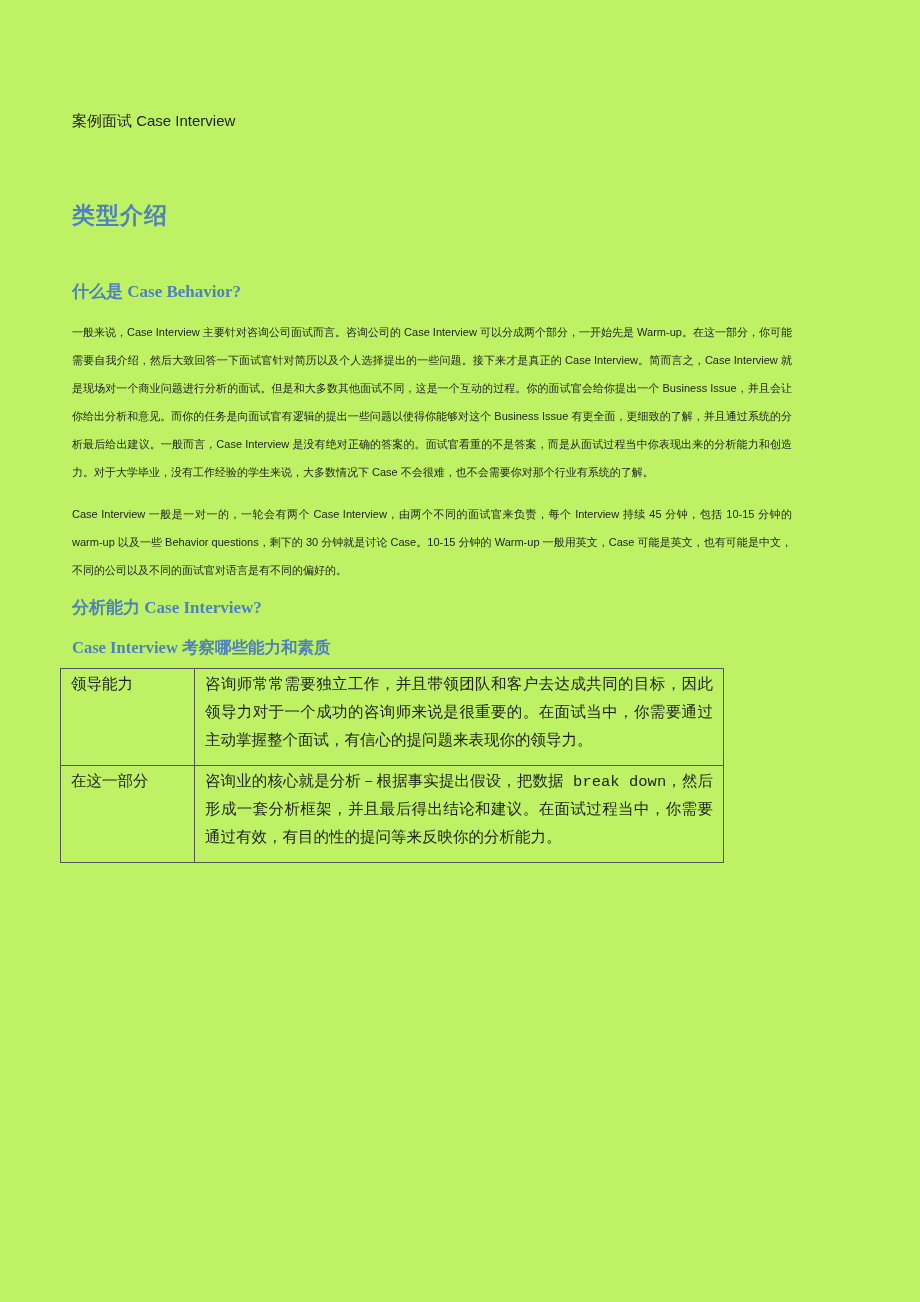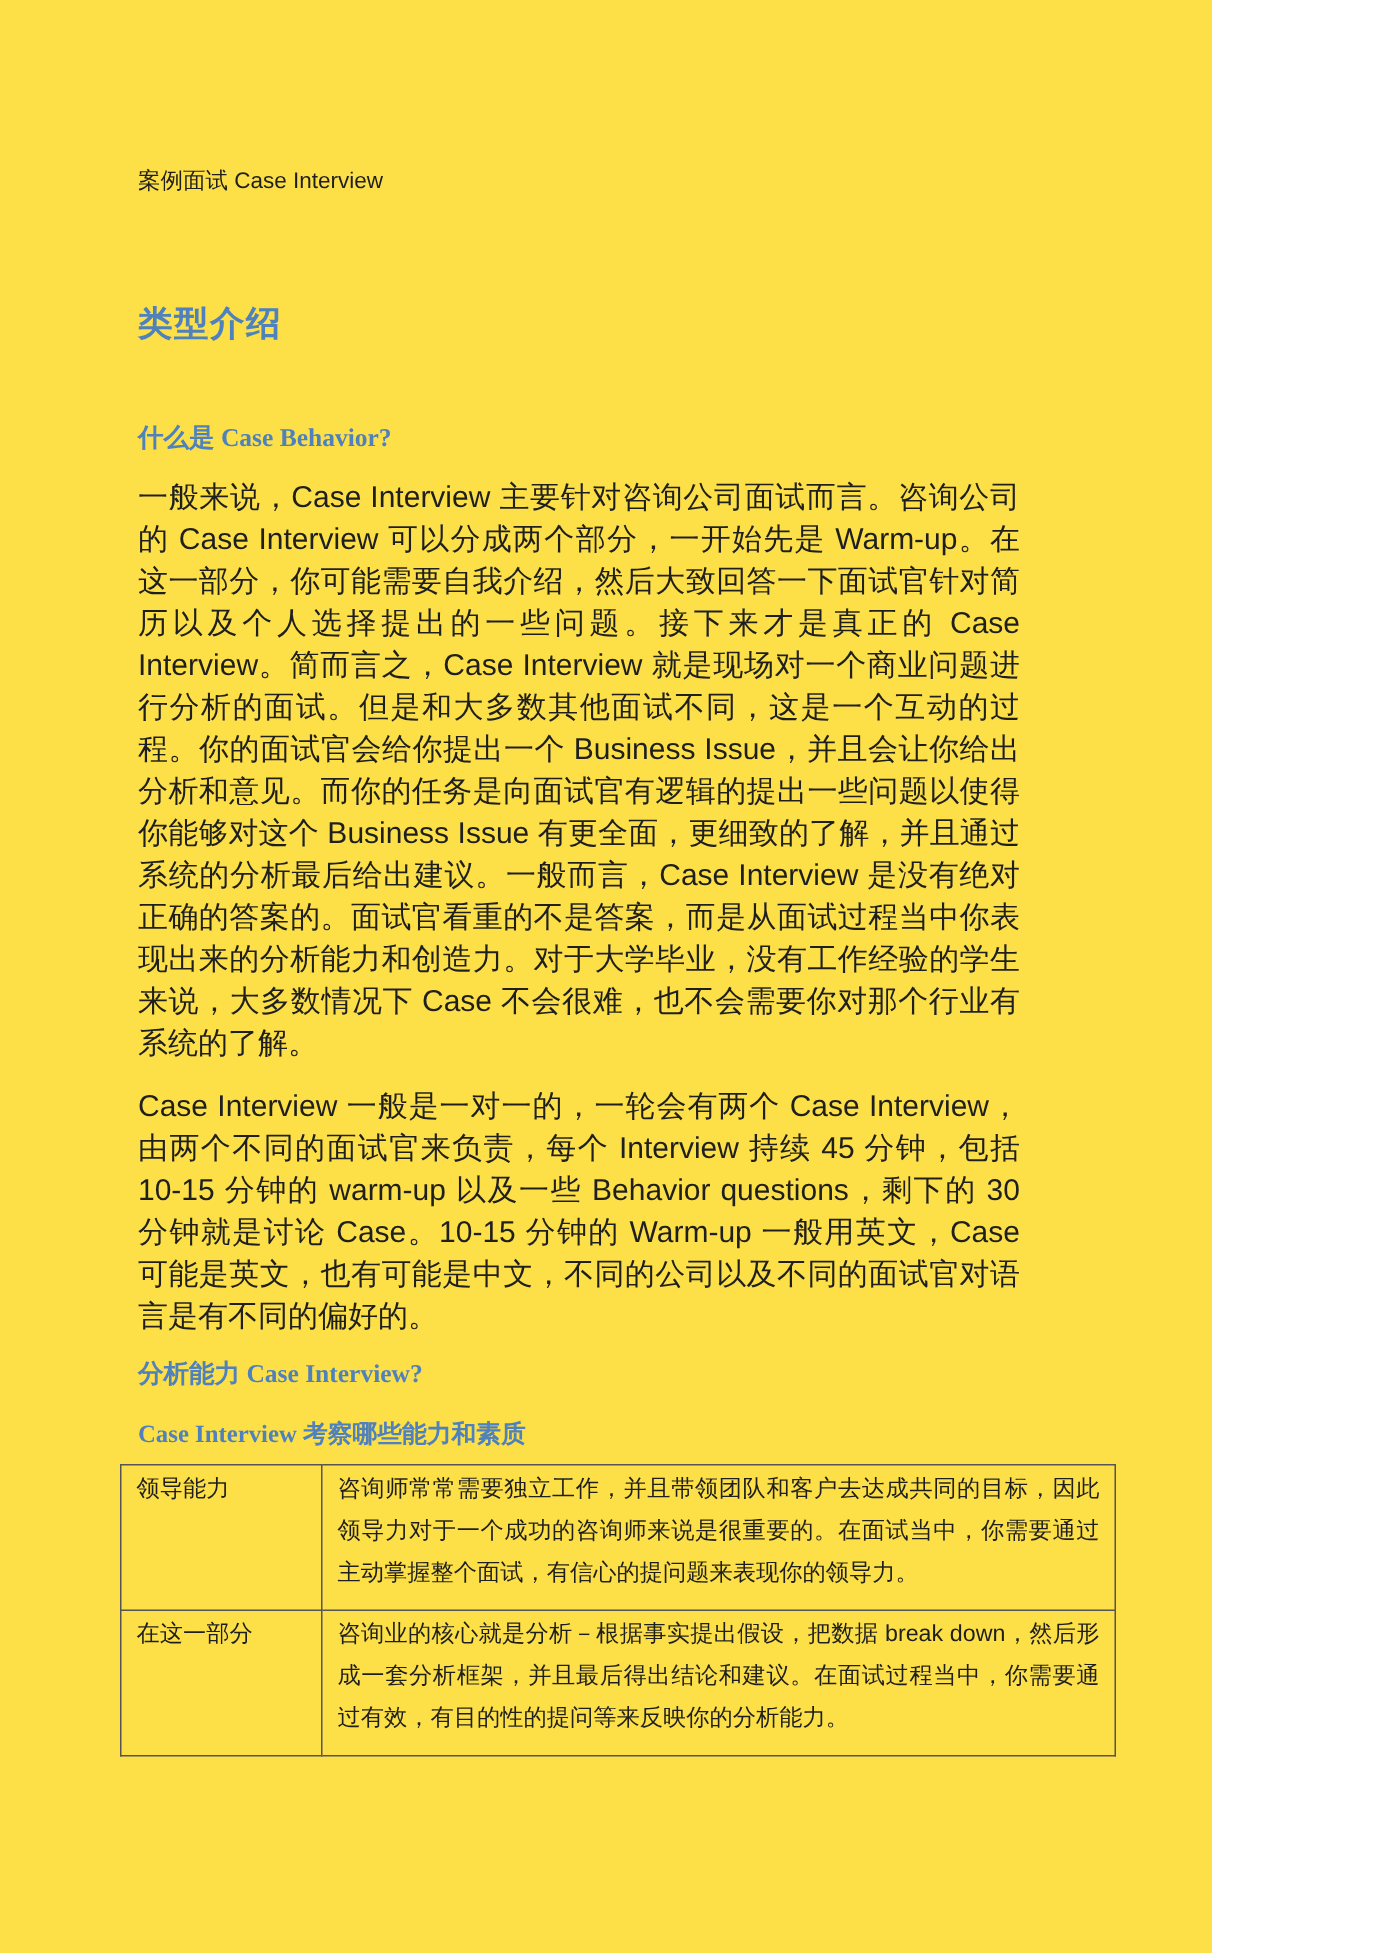--- a/index.html
+++ b/index.html
@@ -1,23 +1,23 @@
 <!DOCTYPE html>
 <html><head>
 <meta charset="utf-8">
 <style>
   html, body { margin: 0; padding: 0; background: #ffffff; }
   .page {
     position: relative;
-    width: 808px;
+    width: 920px;
     height: 1302px;
-    background: #fde047;
+    background: #bef264;
     overflow: hidden;
     box-sizing: border-box;
-    padding: 110px 128px 0 92px;
+    padding: 110px 128px 0 72px;
     color: #1f1f1f;
     font-family: "Liberation Sans", sans-serif;
   }
   .doc-title {
     font-size: 15px;
     line-height: 22px;
     margin: 0;
     color: #1f1f1f;
   }
   .h1 {
@@ -39,21 +39,21 @@
   }
   .h3 {
     color: #4F81BD;
     font-size: 16.5px;
     line-height: 24px;
     font-weight: bold;
     font-family: "Liberation Serif", serif;
     margin: 16px 0 8px 0;
   }
   .para {
-    font-size: 20px;
+    font-size: 11px;
     line-height: 28px;
     text-align: justify;
     margin: 14px 0 12px 0;
   }
   .ability-table {
     border-collapse: collapse;
     width: 664px;
     margin-left: -12px;
     table-layout: fixed;
     margin-top: 8px;
@@ -63,21 +63,21 @@
     vertical-align: top;
     padding: 2px 10px 4px 10px;
     font-size: 15.5px;
     line-height: 28px;
     text-align: justify;
   }
   td.ability-cell {
     width: 113px;
     text-align: left;
   }
-  tr.row-tall td { height: 90px; }
+  tr.row-tall td { height: 90px; font-family: Liberation Mono, monospace; }
 </style>
 </head>
 <body>
 
 <div class="page">
 
   <p class="doc-title">案例面试 Case Interview</p>
 
   <h1 class="h1">类型介绍</h1>
 

